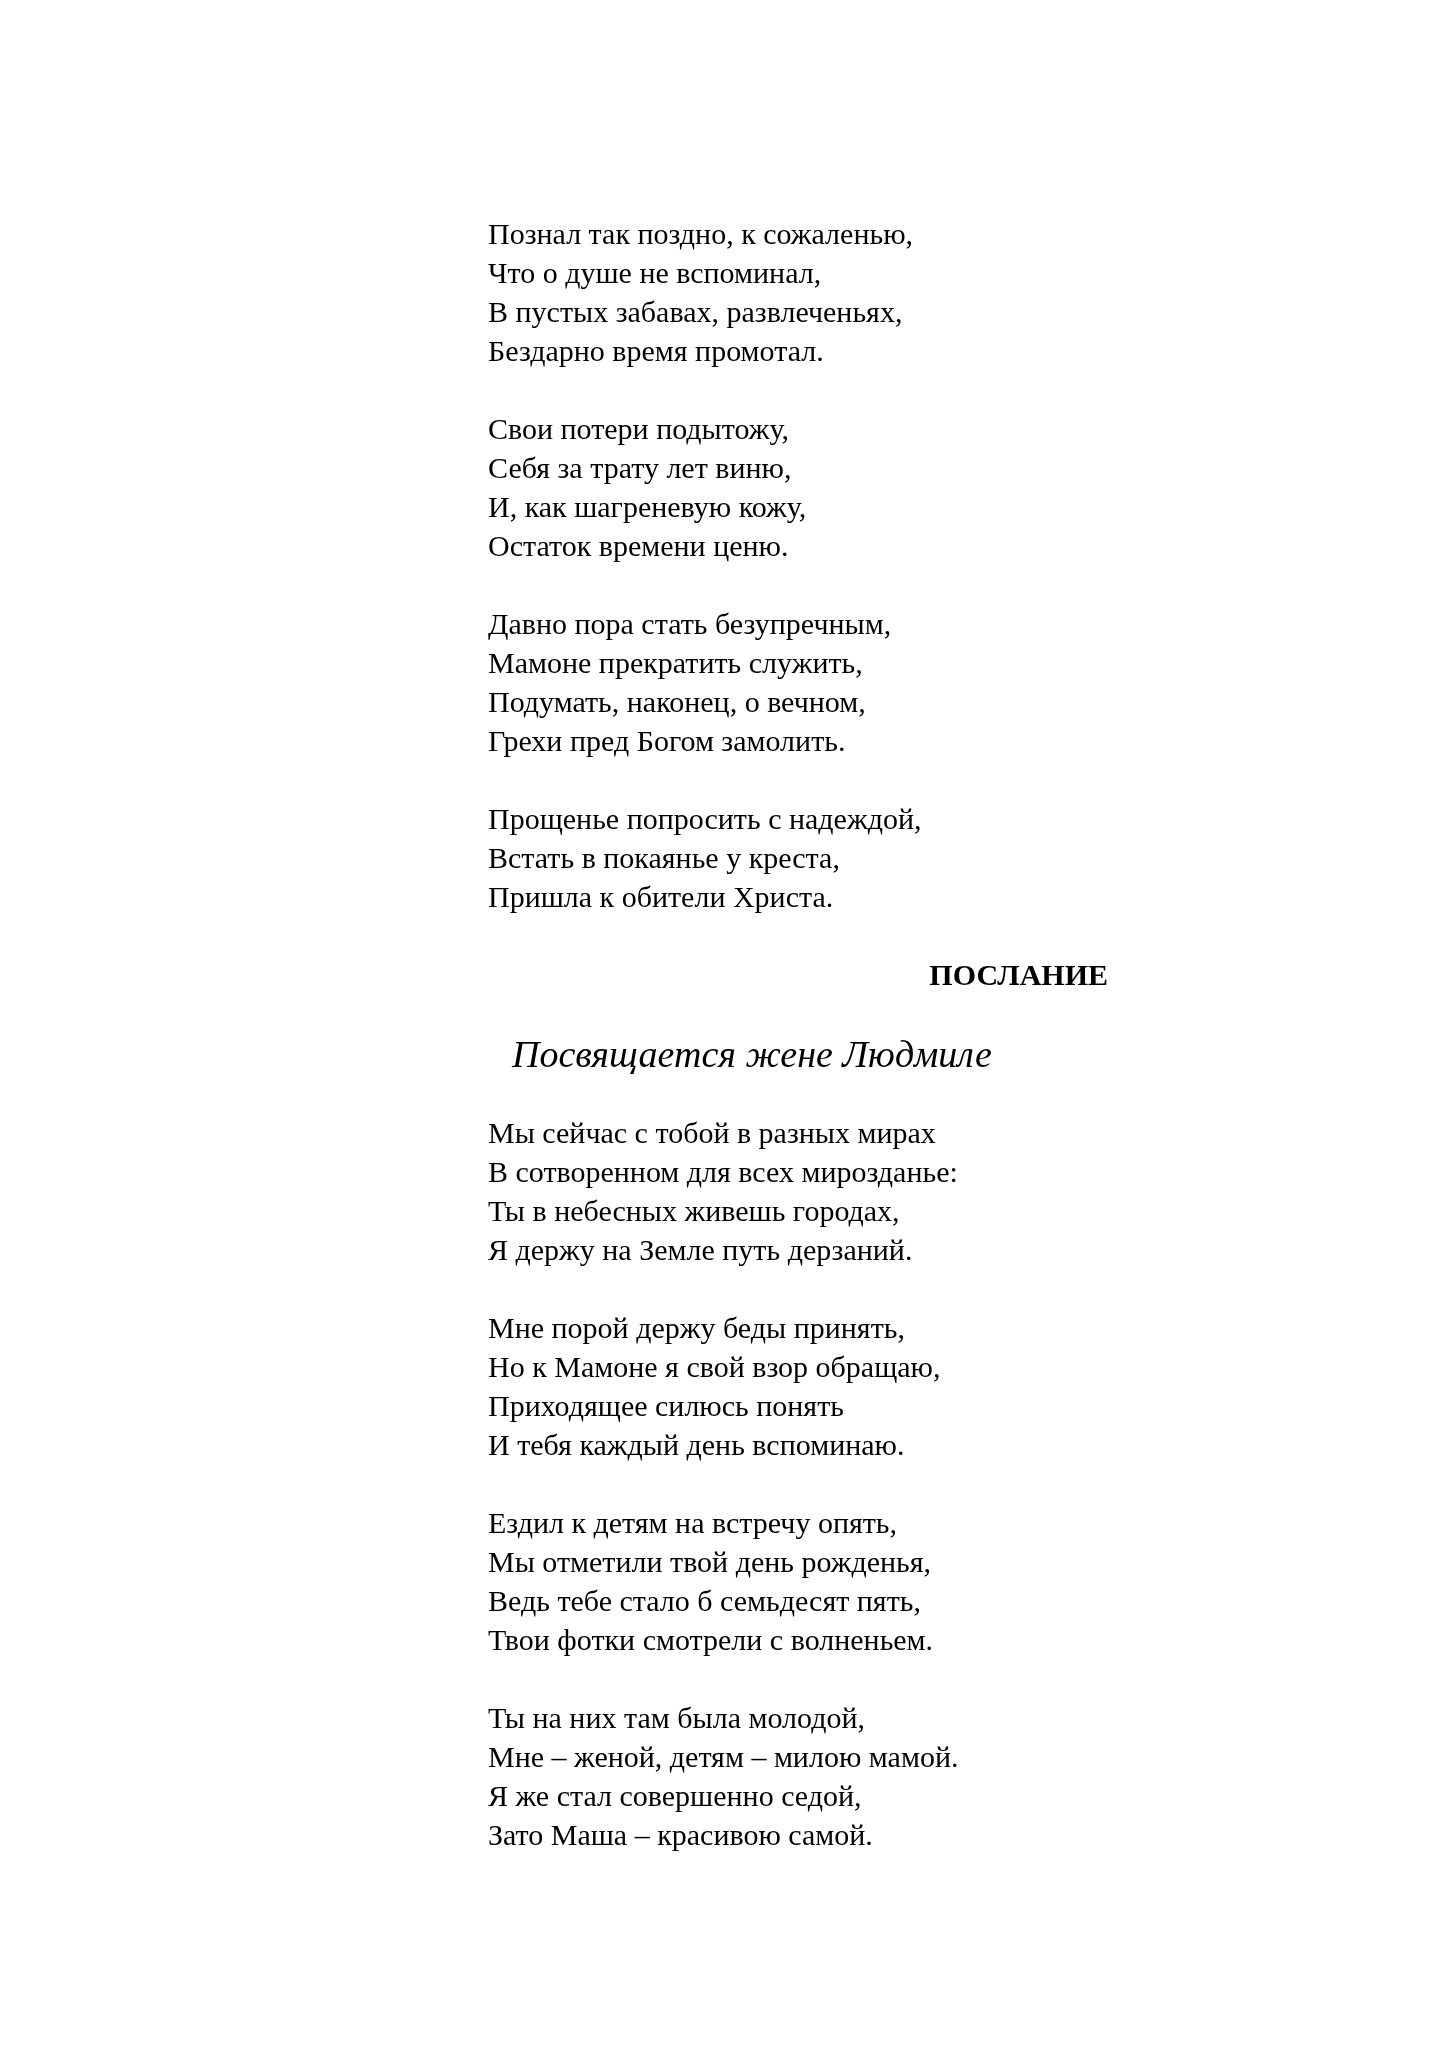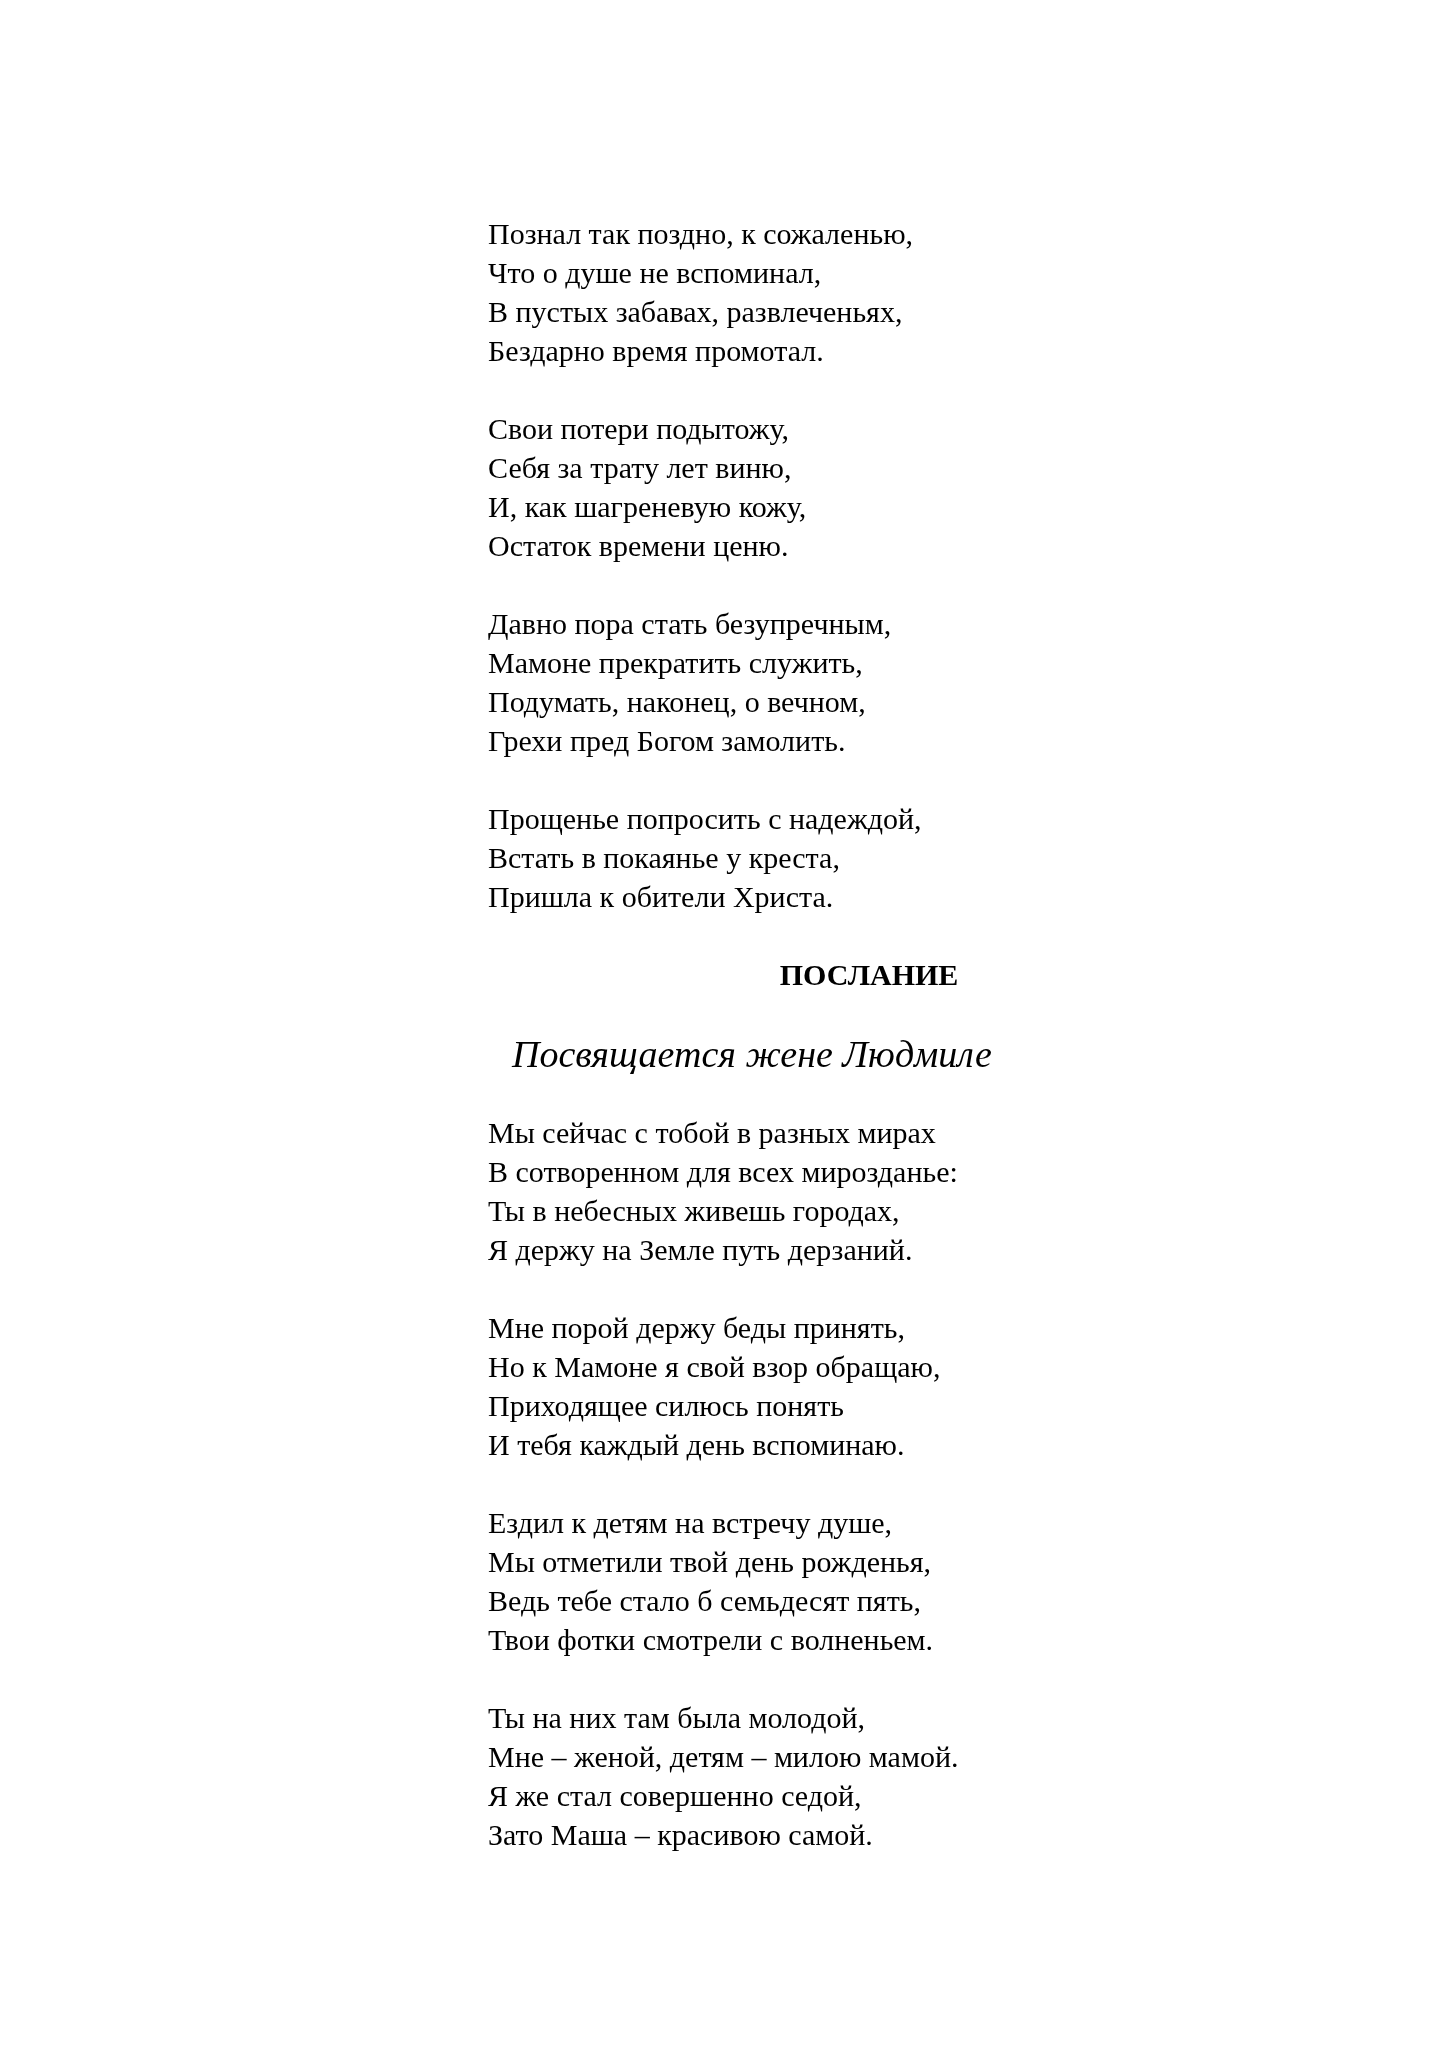--- a/index.html
+++ b/index.html
@@ -34,21 +34,21 @@
     .line {
       font-size: 30px;
       line-height: 39px;
       height: 39px;
       white-space: nowrap;
     }
     .poem-title {
       font-weight: bold;
       font-size: 30px;
       line-height: 39px;
-      text-align: center;
+      text-align: right;
       padding-left: 142px;
       margin: 0 0 41px 0;
       white-space: nowrap;
     }
     .dedication {
       font-style: italic;
       font-size: 38px;
       line-height: 39px;
       padding-left: 24px;
       margin: 0 0 39px 0;
@@ -94,21 +94,21 @@
       <div class="line">Ты в небесных живешь городах,</div>
       <div class="line">Я держу на Земле путь дерзаний.</div>
     </div>
     <div class="stanza">
       <div class="line">Мне порой держу беды принять,</div>
       <div class="line">Но к Мамоне я свой взор обращаю,</div>
       <div class="line">Приходящее силюсь понять</div>
       <div class="line">И тебя каждый день вспоминаю.</div>
     </div>
     <div class="stanza">
-      <div class="line">Ездил к детям на встречу душе,</div>
+      <div class="line">Ездил к детям на встречу опять,</div>
       <div class="line">Мы отметили твой день рожденья,</div>
       <div class="line">Ведь тебе стало б семьдесят пять,</div>
       <div class="line">Твои фотки смотрели с волненьем.</div>
     </div>
     <div class="stanza">
       <div class="line">Ты на них там была молодой,</div>
       <div class="line">Мне – женой, детям – милою мамой.</div>
       <div class="line">Я же стал совершенно седой,</div>
       <div class="line">Зато Маша – красивою самой.</div>
     </div>

